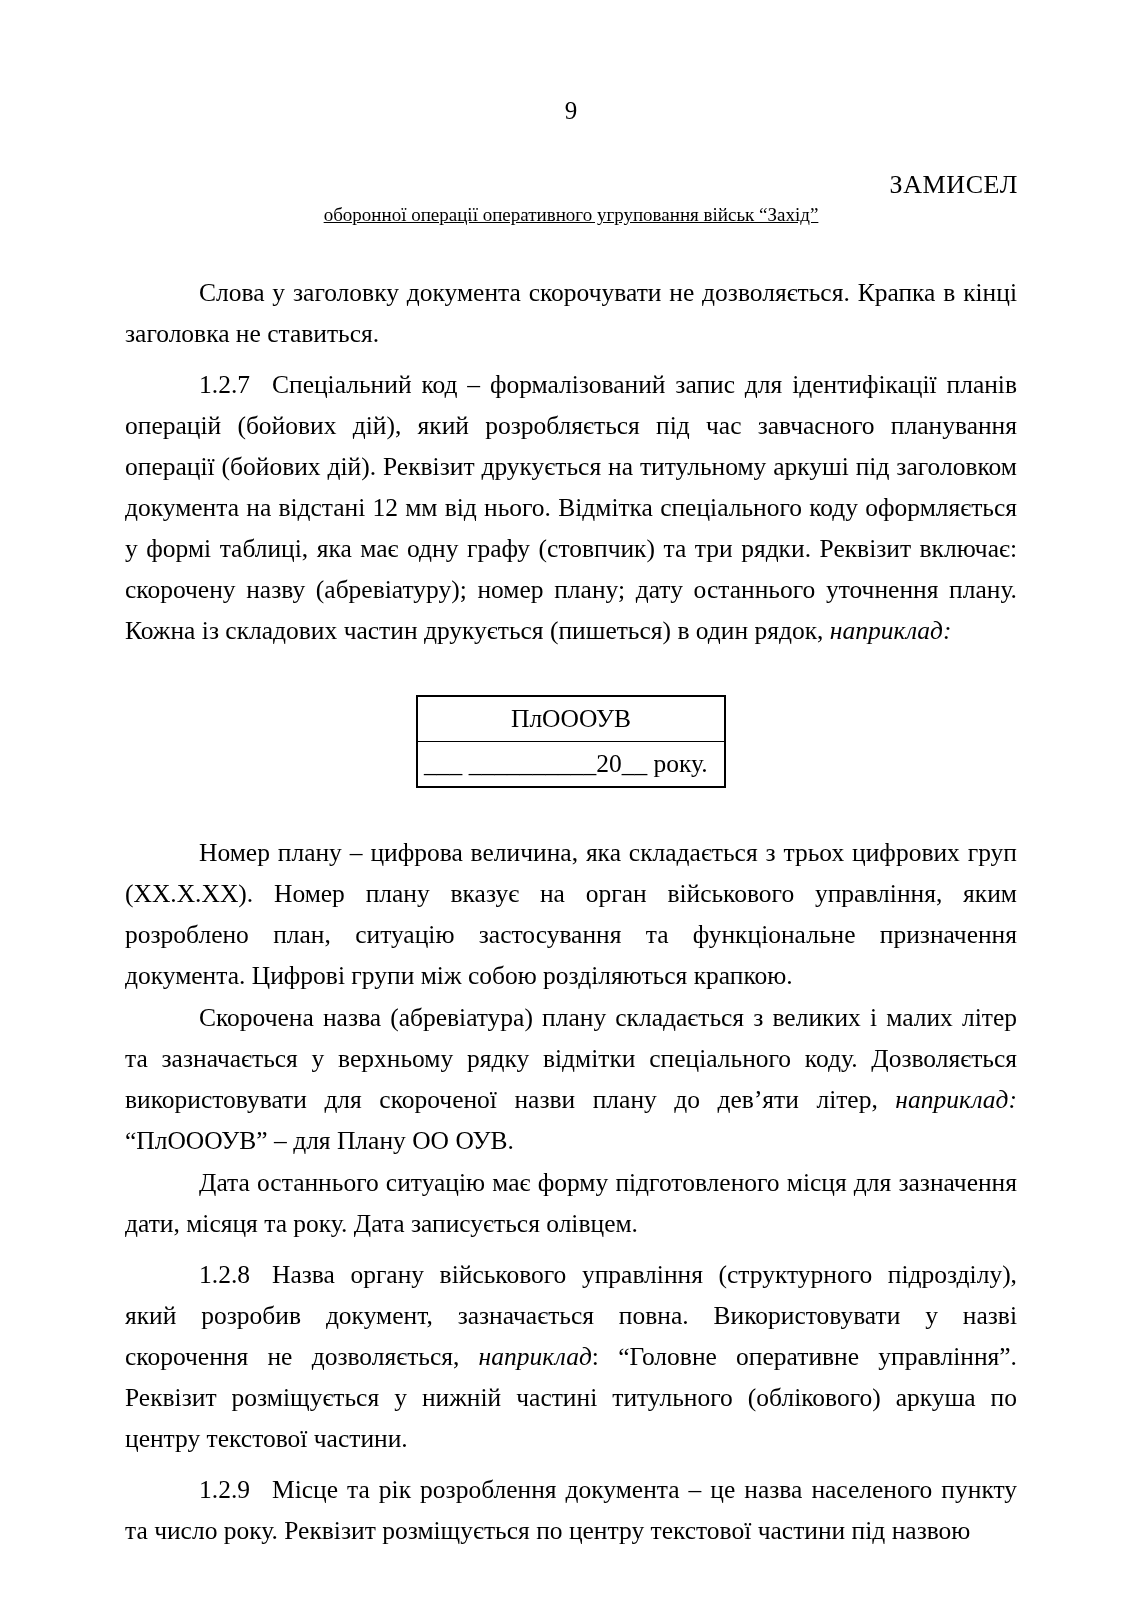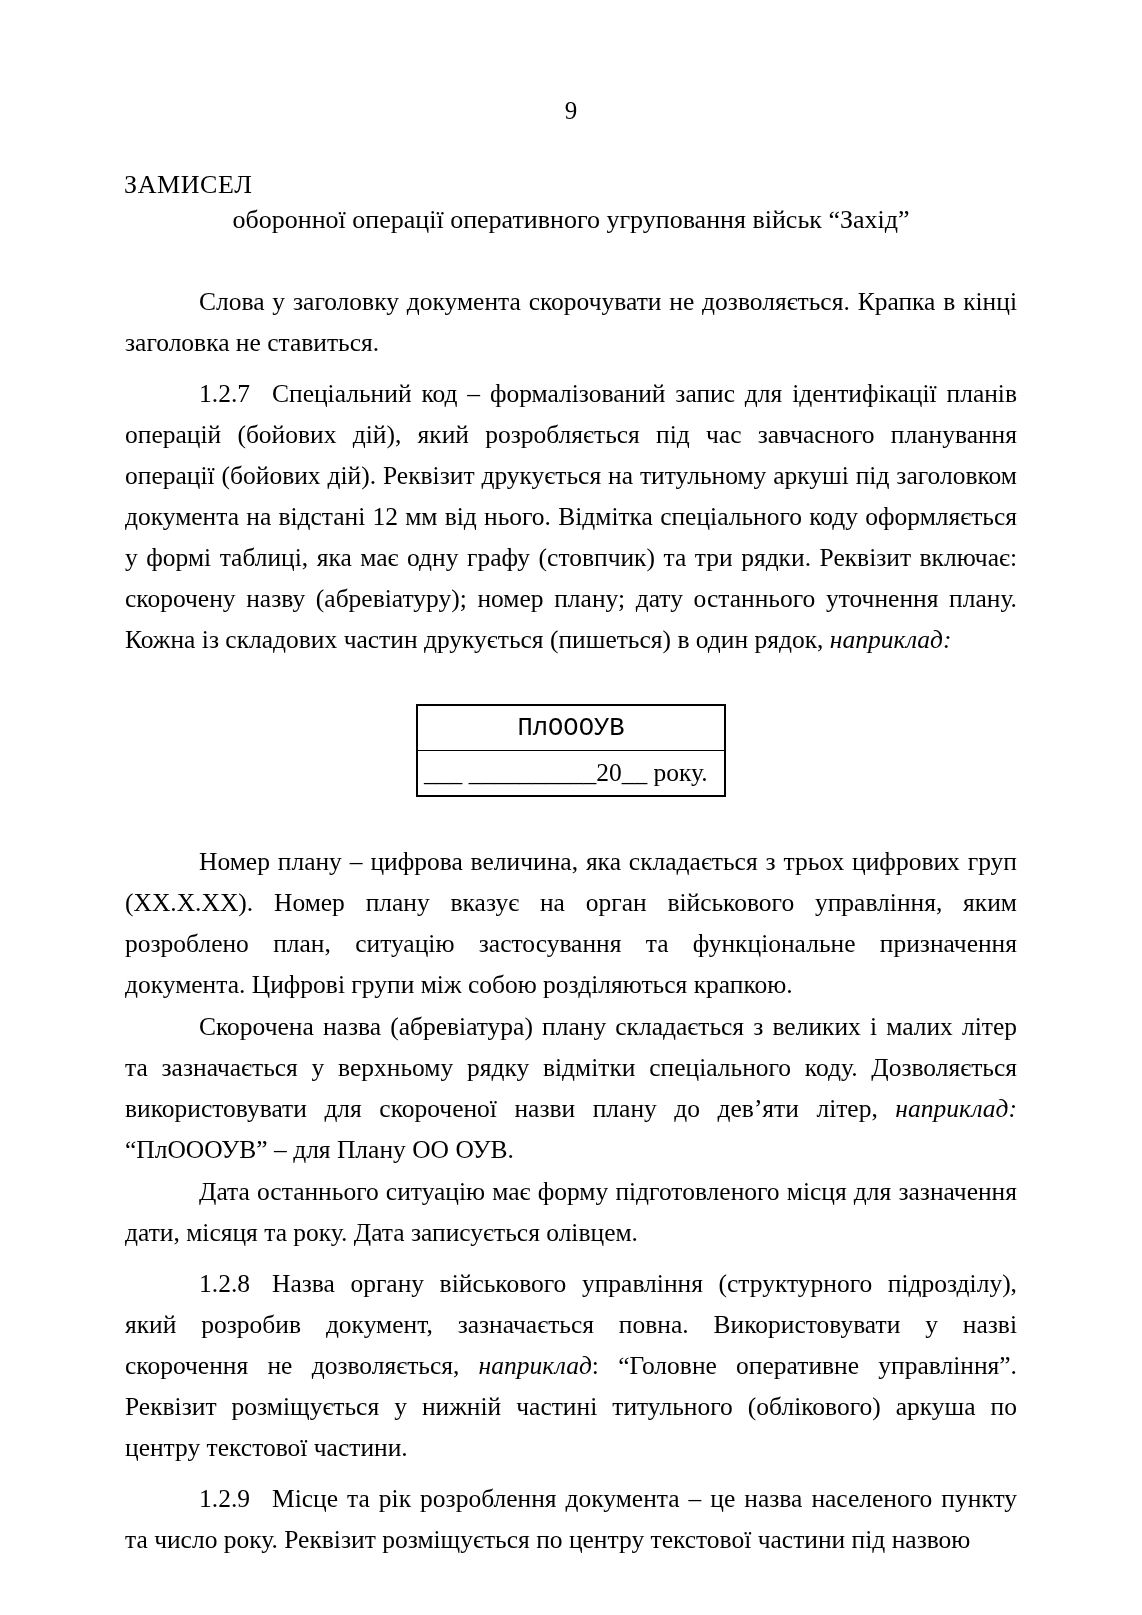--- a/index.html
+++ b/index.html
@@ -33,33 +33,34 @@
   
   .content {
     position: absolute;
     top: 168px;
     left: 124px;
     width: 894px;
   }
 
   
   .doc-title {
-    text-align: left;
+    text-align: right;
     font-size: 26px;
     letter-spacing: 0.6px;
     line-height: 1.28;
     margin: 0 0 2px 0;
     font-weight: normal;
   }
   .doc-subtitle {
     text-align: center;
-    font-size: 26px;
+    font-size: 19px;
     line-height: 1.3;
     margin: 0;
     font-weight: normal;
+    text-decoration: underline;
   }
 
   
   p.body-par {
     margin: 1px;
     font-size: 25.5px;
     line-height: 41px;
     text-align: justify;
     text-justify: inter-word;
     text-indent: 74px;
@@ -95,21 +96,21 @@
     text-align: center;
     vertical-align: middle;
     font-size: 25.5px;
     padding: 0 6px;
   }
   .code-table tr:last-child td {
     text-align: center;
     padding-right: 20px;
     white-space: nowrap;
   }
-  .code-table tr:first-child td { border-top: none; font-family: Liberation Mono, monospace; }
+  .code-table tr:first-child td { border-top: none; }
   .code-table td:first-child { border-left: none; }
   .code-table td:last-child { border-right: none; }
   .code-table tr:last-child td { border-bottom: none; }
 </style>
 </head>
 <body>
 
 <div class="page">
 
   <div class="page-number">9</div>

